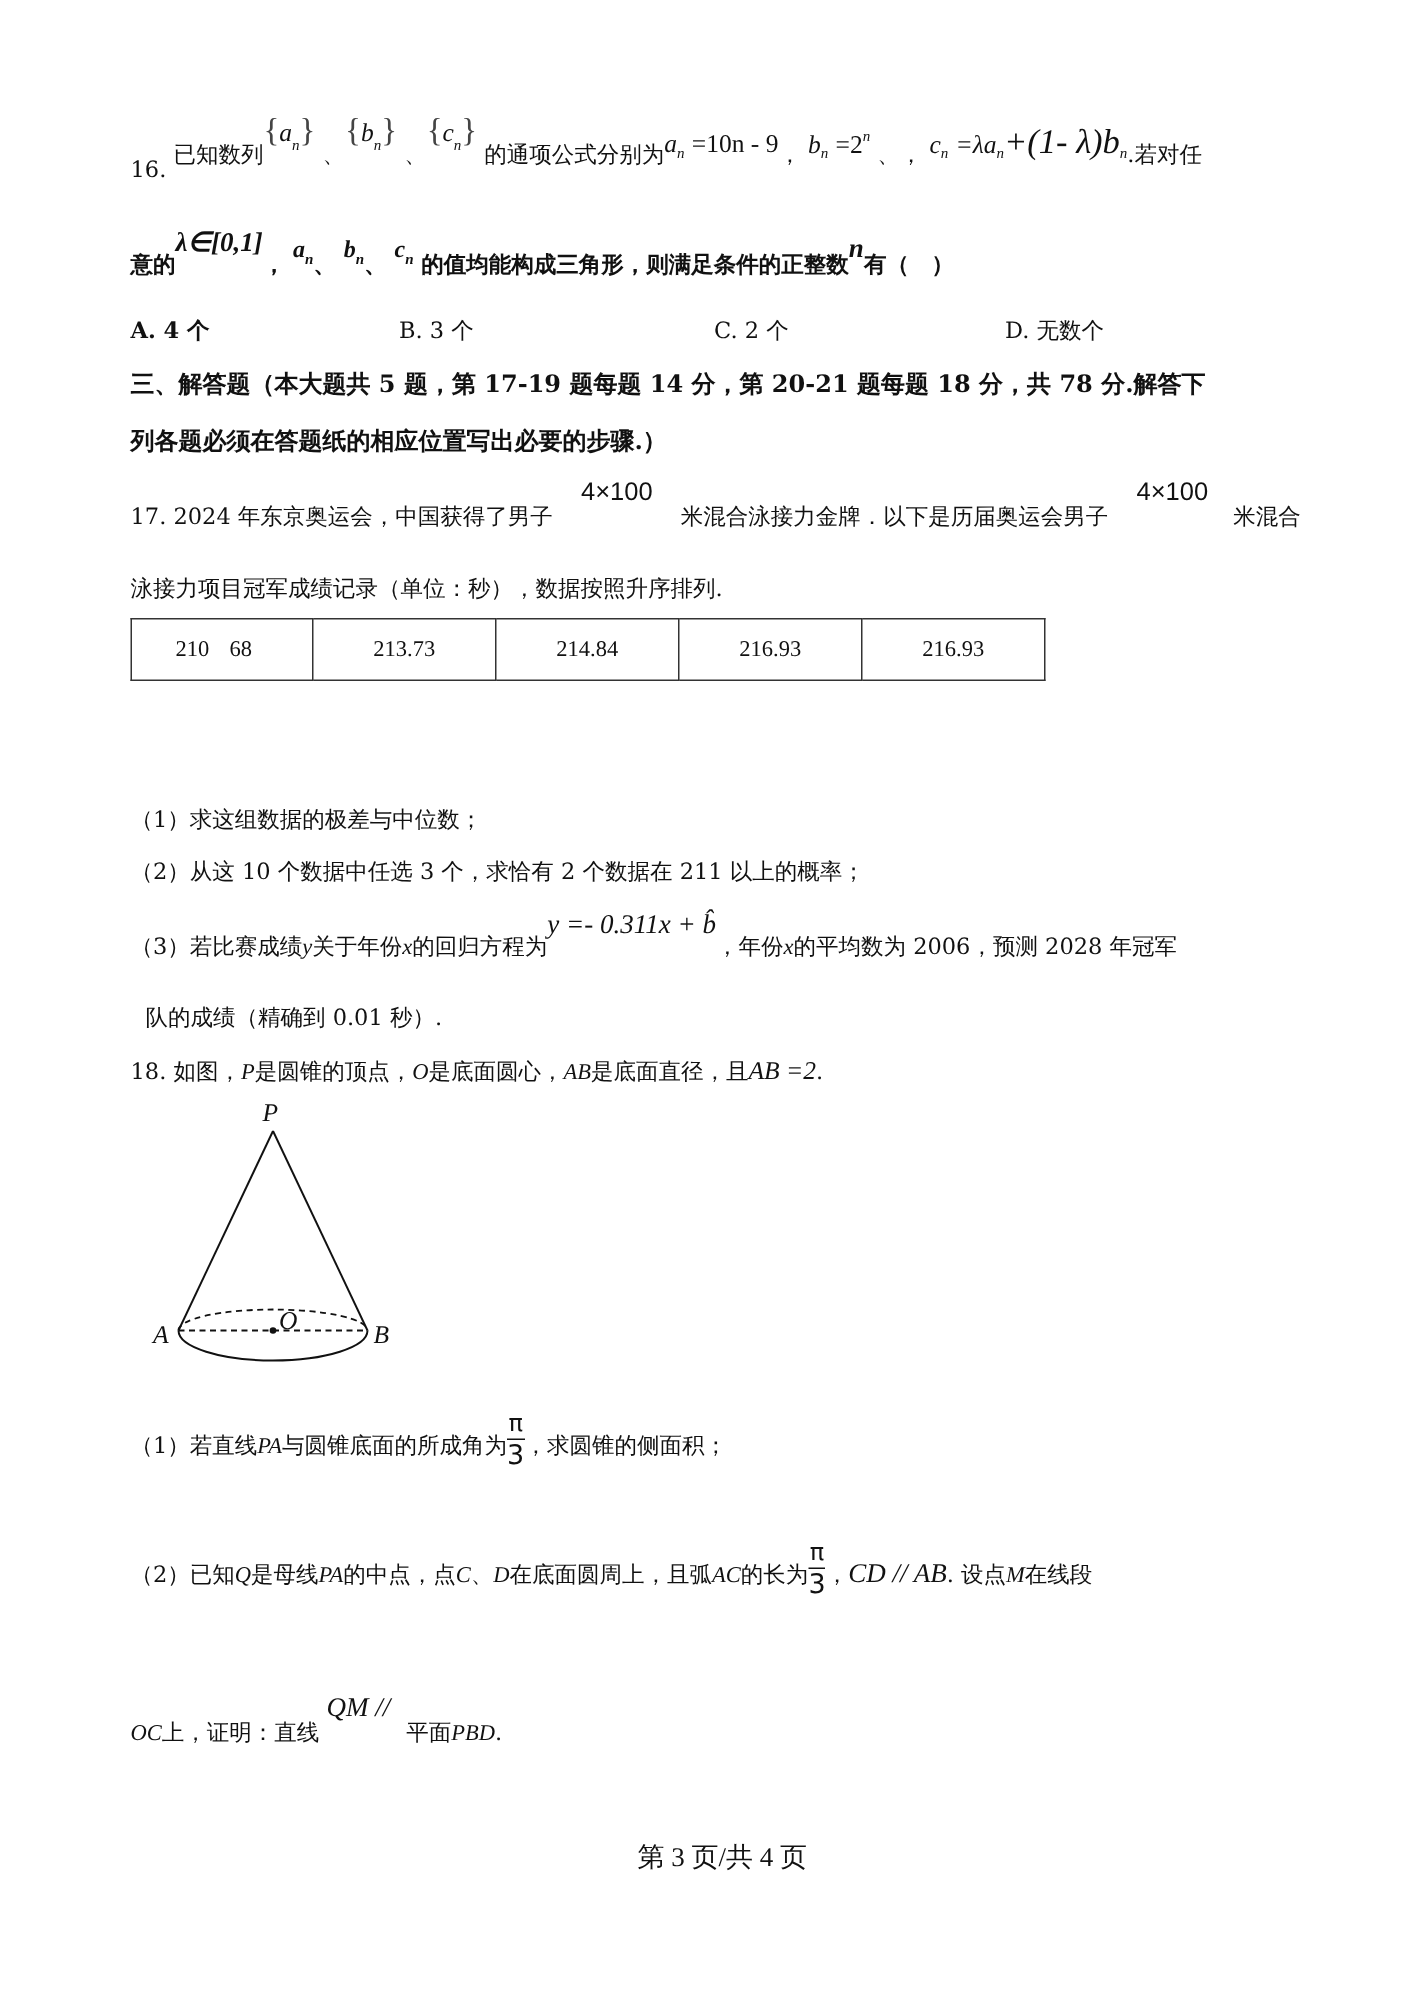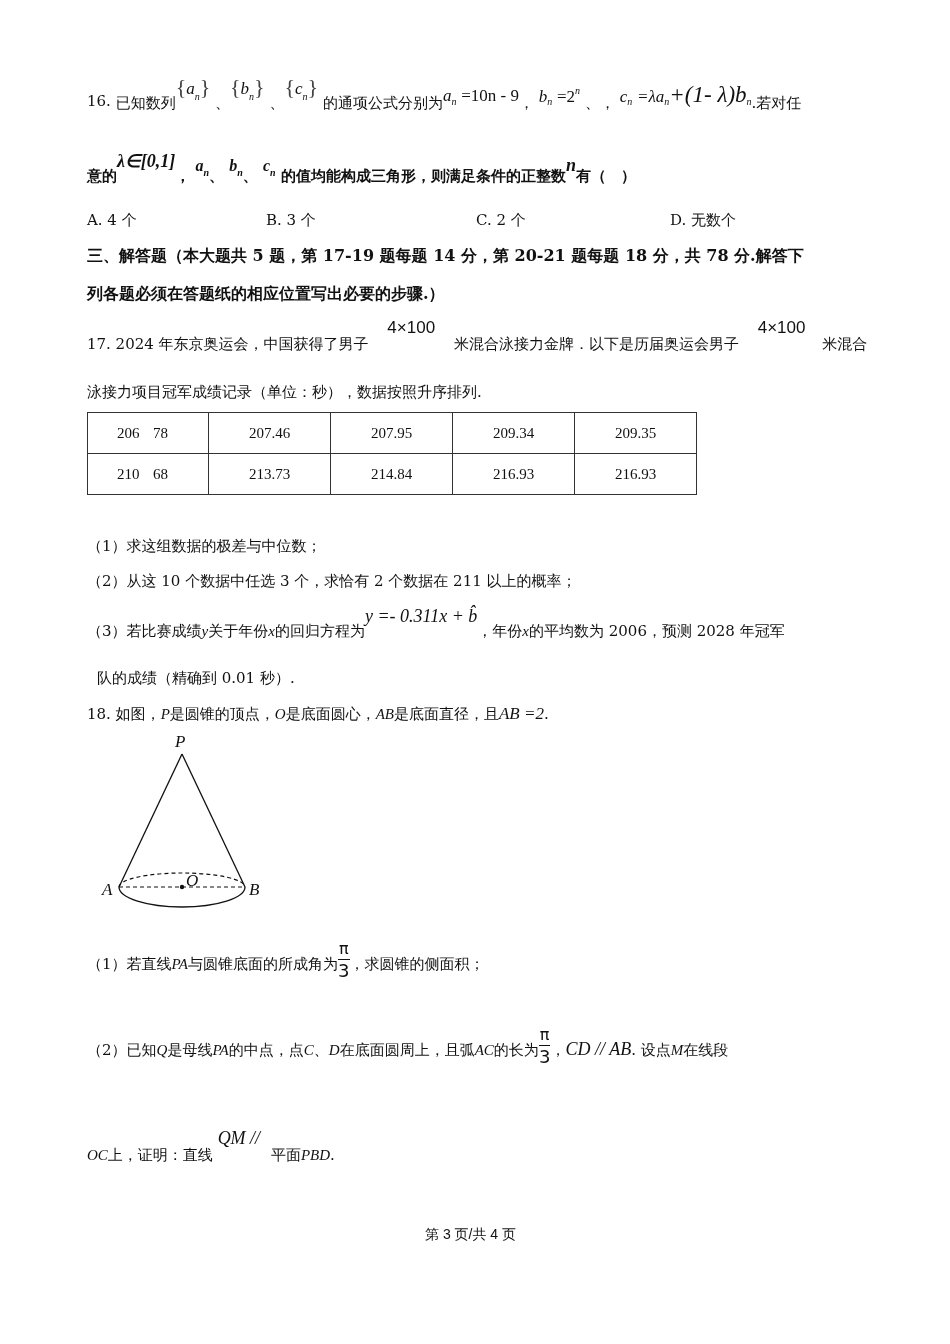--- a/index.html
+++ b/index.html
@@ -23,27 +23,27 @@
   table.data td {
     border: 1.5px solid #333; height: 40px; text-align: center; padding: 0;
   }
   td.c0 { width: 120px; }
   td.cn { width: 121px; }
   .c0 .a { display: inline-block; width: 60px; text-align: left; padding-left: 24px; box-sizing: border-box; }
   .c0 .b { display: inline-block; width: 50px; text-align: left; }
   .frac { display: inline-block; text-align: center; vertical-align: middle; line-height: 1; font-family: "DejaVu Sans", sans-serif; }
   .frac .num { display: block; font-size: 16px; border-bottom: 1px solid #111; padding: 0 1px 2px; }
   .frac .den { display: block; font-size: 18px; padding-top: 2px; }
-  .footer { font-family: Liberation Sans, sans-serif; font-size: 14px; }
+  .footer { font-family: Liberation Serif, serif; font-size: 18px; }
 </style>
 </head>
 <body>
 
 <div class="abs" style="left:87px; top:82px; height:40px;">
-  <span style="position:relative;top:4px;">16.</span>
+  <span style="position:relative;top:16px;">16.</span>
   <span style="position:relative;top:6px;">已知数列</span><span class="brace" style="position:relative;top:-8px;">{</span><span class="m" style="position:relative;top:-8px;font-size:17px;">a</span><span class="m sub" style="position:relative;top:-5px;">n</span><span class="brace" style="position:relative;top:-8px;">}</span>
   <span style="position:relative;top:6px;">、</span><span class="brace" style="position:relative;top:-8px;">{</span><span class="m" style="position:relative;top:-8px;font-size:17px;">b</span><span class="m sub" style="position:relative;top:-5px;">n</span><span class="brace" style="position:relative;top:-8px;">}</span>
   <span style="position:relative;top:6px;">、</span><span class="brace" style="position:relative;top:-8px;">{</span><span class="m" style="position:relative;top:-8px;font-size:17px;">c</span><span class="m sub" style="position:relative;top:-5px;">n</span><span class="brace" style="position:relative;top:-8px;">}</span>
   <span style="position:relative;top:6px;">的通项公式分别为</span><span class="m" style="font-size:17px;position:relative;top:-1px;">a</span><span class="m sub">n</span>
   <span class="mr" style="font-size:17px;position:relative;top:-1px;">=10n - 9</span><span style="position:relative;top:6px;">，</span>
   <span class="m" style="font-size:17px;">b</span><span class="m sub">n</span>
   <span class="mr" style="font-size:17px;">=2</span><span class="m sup">n</span>
   <span style="position:relative;top:6px;">、，</span>
   <span class="m" style="font-size:17px;">c</span><span class="m sub">n</span>
   <span class="m" style="font-size:17px;">=λa</span><span class="m sub">n</span><span class="m" style="font-size:23px;">+(1- λ)b</span><span class="m sub">n</span><span style="position:relative;top:6px;">.若对任</span>
@@ -51,47 +51,40 @@
 
 <div class="abs" style="left:87px; top:150px;font-weight:bold;">
   <span style="position:relative;top:14px;">意的</span><span class="m" style="font-size:18px;">λ∈[0,1]</span><span style="position:relative;top:14px;">，</span>
   <span class="m" style="font-size:16px;position:relative;top:4px;">a</span><span class="m sub" style="position:relative;top:6px;">n</span><span style="position:relative;top:14px;">、</span>
   <span class="m" style="font-size:16px;position:relative;top:4px;">b</span><span class="m sub" style="position:relative;top:6px;">n</span><span style="position:relative;top:14px;">、</span>
   <span class="m" style="font-size:16px;position:relative;top:4px;">c</span><span class="m sub" style="position:relative;top:6px;">n</span>
   <span style="position:relative;top:14px;">的值均能构成三角形，则满足条件的正整数</span><span class="m" style="font-size:18px;position:relative;top:4px;">n</span><span style="position:relative;top:14px;">有（　）</span>
 </div>
 
 <div>
-  <div class="abs" style="left:87px; top:211px;">A.  4 个</div>
+  <div class="abs" style="left:87px; top:211px;font-weight:bold;">A.  4 个</div>
   <div class="abs" style="left:266px; top:211px;">B. 3 个</div>
   <div class="abs" style="left:476px; top:211px;">C. 2 个</div>
   <div class="abs" style="left:670px; top:211px;">D. 无数个</div>
 </div>
 
 <div class="abs bold" style="left:87px; top:246px; font-size:16px;">三、解答题（本大题共 5 题，第 17-19 题每题 14 分，第 20-21 题每题 18 分，共 78 分.解答下</div>
 <div class="abs bold" style="left:87px; top:284px; font-size:16px;">列各题必须在答题纸的相应位置写出必要的步骤.）</div>
 
 <div class="abs" style="left:87px; top:318px;">
   <span style="position:relative;top:16px;">17. 2024 年东京奥运会，中国获得了男子</span>
   <span class="ms" style="font-size:17px;margin-left:14px;margin-right:14px;">4×100</span>
   <span style="position:relative;top:16px;">米混合泳接力金牌．以下是历届奥运会男子</span>
   <span class="ms" style="font-size:17px;margin-left:14px;margin-right:12px;">4×100</span>
   <span style="position:relative;top:16px;">米混合</span>
 </div>
 <div class="abs" style="left:87px; top:383px;">泳接力项目冠军成绩记录（单位：秒），数据按照升序排列.</div>
 
 <table class="data">
   <tbody>
-      <tr>
-    <td class="c0"><span class="a">206</span><span class="b">78</span></td>
-    <td class="cn">207.46</td>
-    <td class="cn">207.95</td>
-    <td class="cn">209.34</td>
-    <td class="cn">209.35</td>
-  </tr>
   <tr>
     <td class="c0"><span class="a">210</span><span class="b">68</span></td>
     <td class="cn">213.73</td>
     <td class="cn">214.84</td>
     <td class="cn">216.93</td>
     <td class="cn">216.93</td>
   </tr>
 </tbody>
   </table>
 

